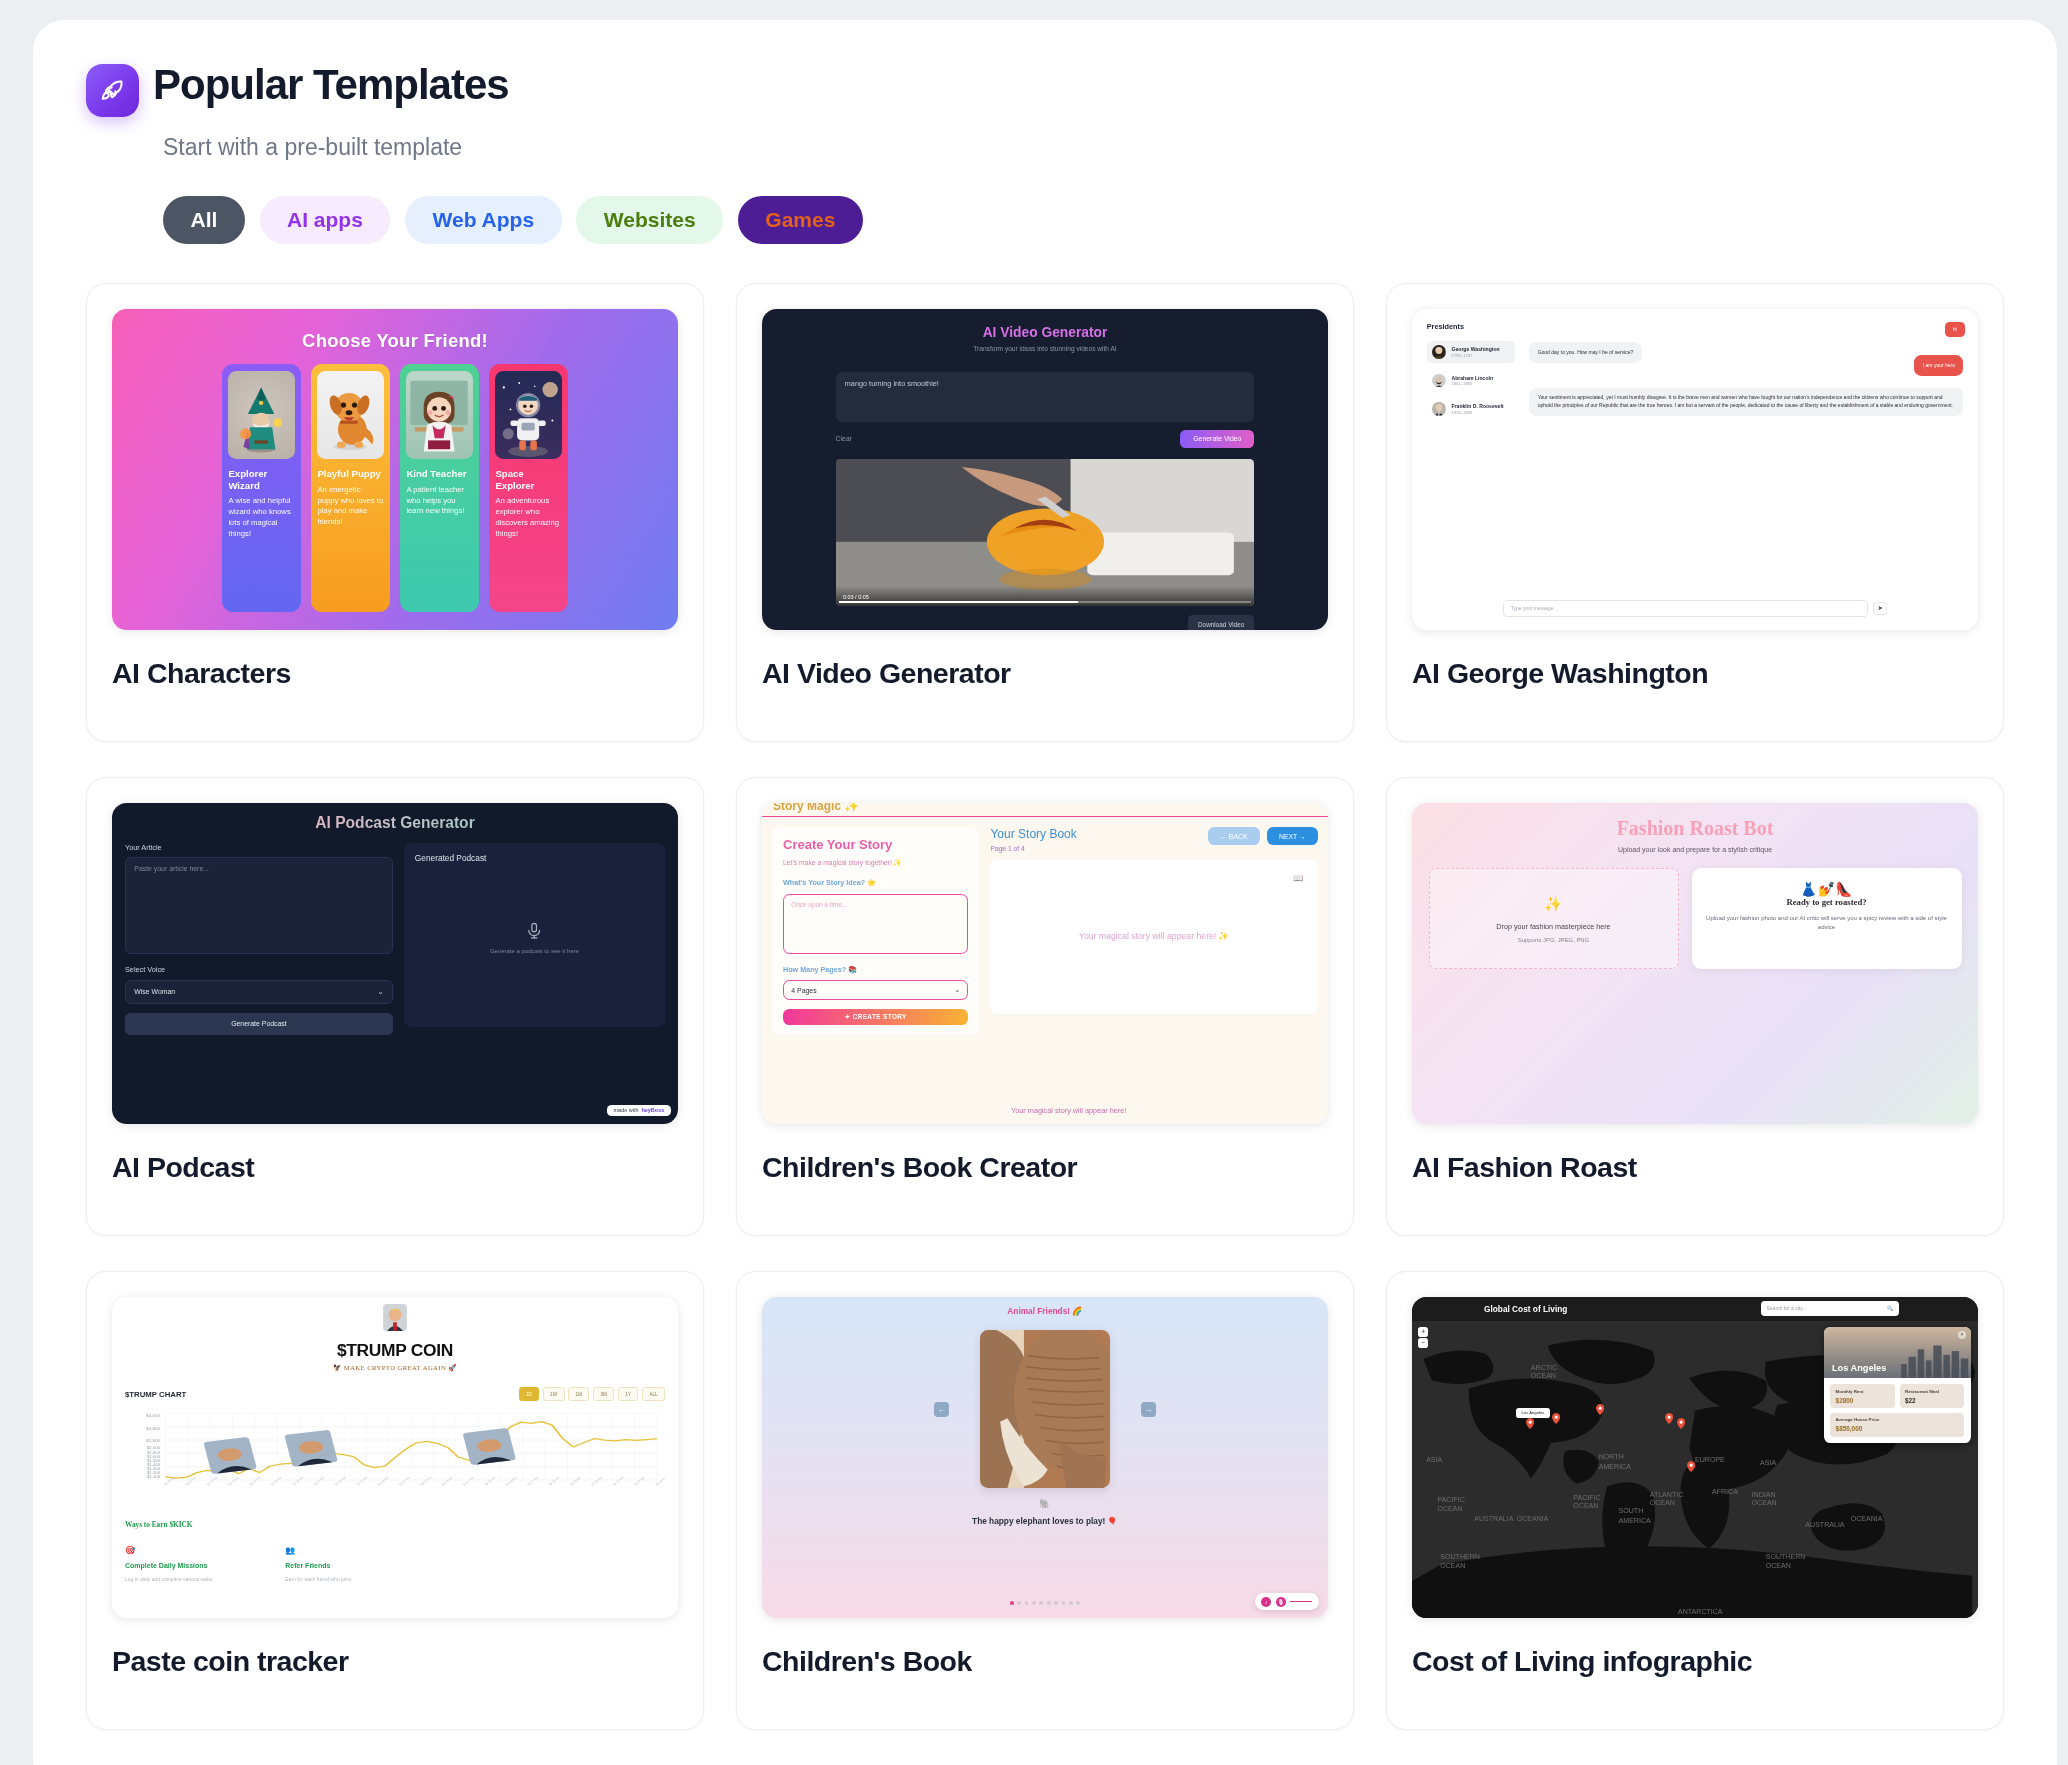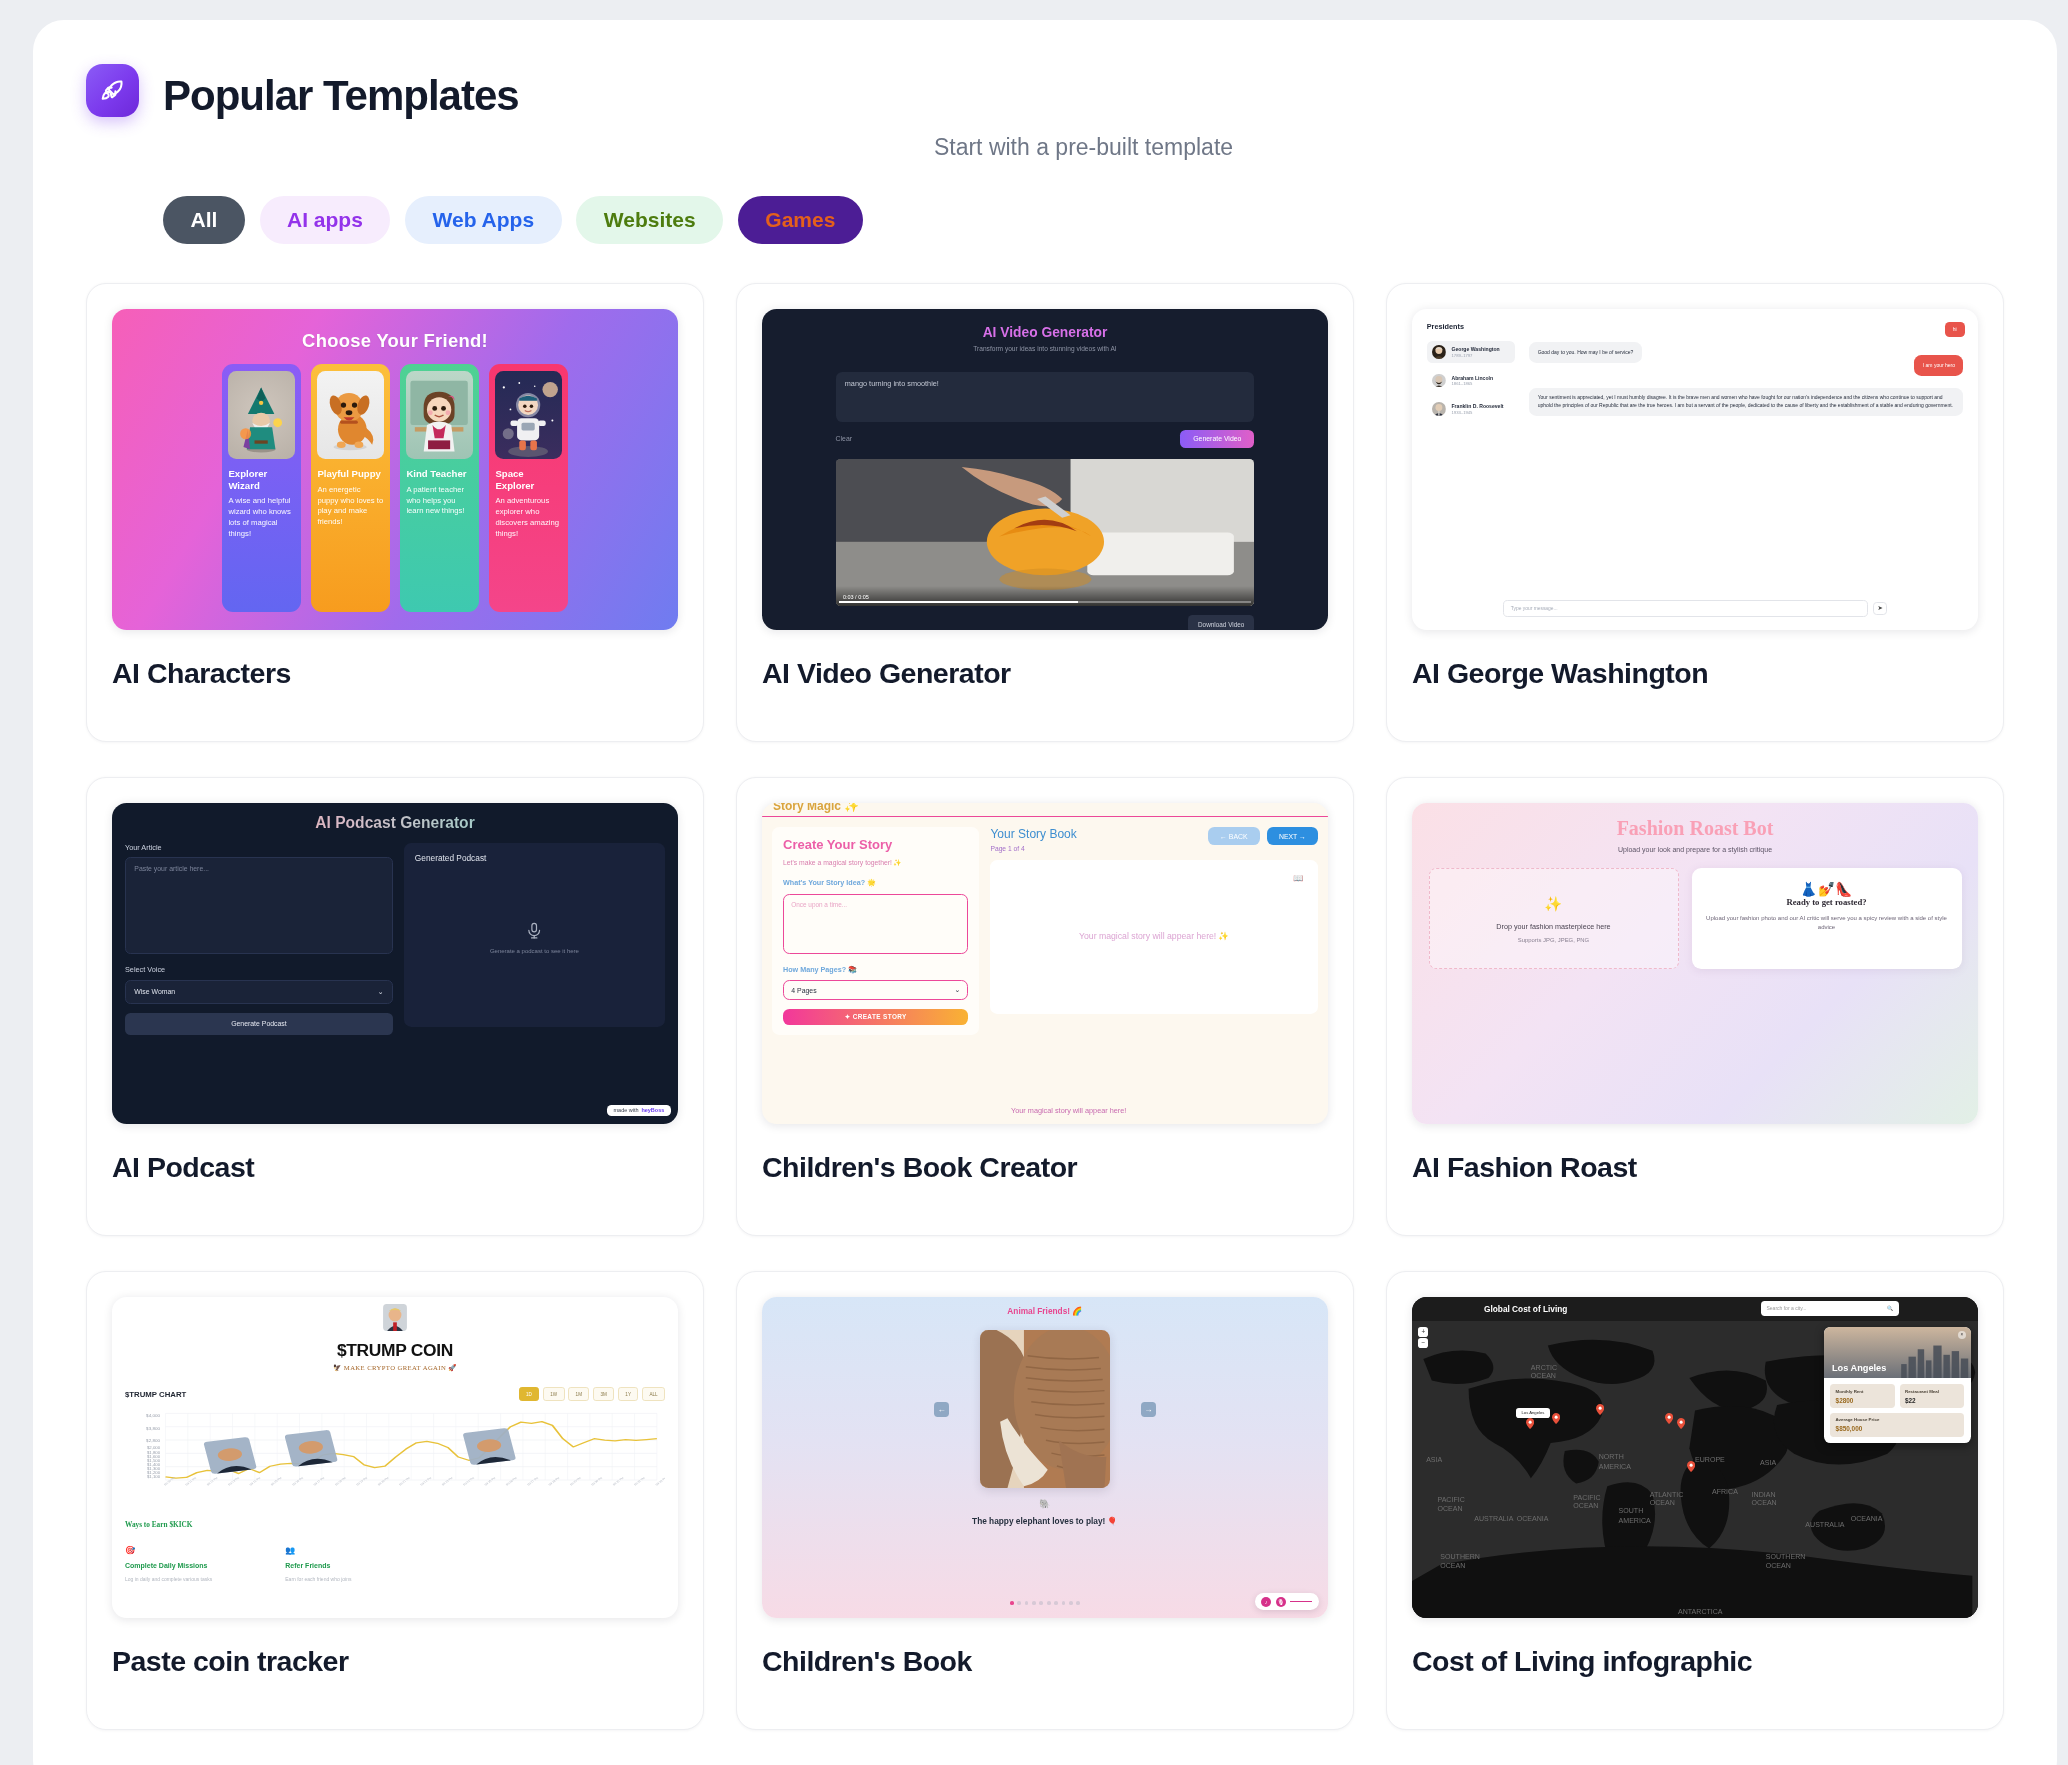--- a/index.html
+++ b/index.html
@@ -13,36 +13,36 @@
     position: absolute;
     left: 33px; top: 20px;
     width: 2024px; height: 1772px;
     background: #ffffff;
     border-radius: 31px;
     overflow: hidden;
   }
   .panel-inner { padding: 44px 53px 0 53px; }
 
   
-  .hdr-row { display: flex; align-items: flex-end; gap: 24px; }
+  .hdr-row { display: flex; align-items: flex-start; gap: 14px; }
   .rocket-badge {
     width: 53px; height: 53px; border-radius: 16.5px;
     background: linear-gradient(135deg,#8b5cf6 0%,#7c3aed 55%,#6d28d9 100%);
     display: flex; align-items: center; justify-content: center;
     box-shadow: 0 5.5px 14.7px rgba(124,58,237,.30);
     flex: none;
   }
   .rocket-badge svg { width: 29px; height: 29px; }
   .hdr-title {
     font-size: 42px; font-weight: 700; letter-spacing: -1px;
     color: #131a2b; line-height: 1;
   }
   .hdr-sub {
     margin: 16.5px 0 0 77px;
-    font-size: 23px; color: #6f7787; font-weight: 400; text-align: center;
+    font-size: 23px; color: #6f7787; font-weight: 400;
   }
 
   
   .pill-row { display: flex; gap: 14.7px; margin: 35px 0 0 77px; }
   .pill {
     border-radius: 917px; padding: 0 27.5px; height: 48px;
     display: flex; align-items: center; justify-content: center;
     font-size: 21px; font-weight: 700; cursor: pointer; white-space: nowrap;
   }
   .pill.f-all      { background:#4b5563; color:#ffffff; }

